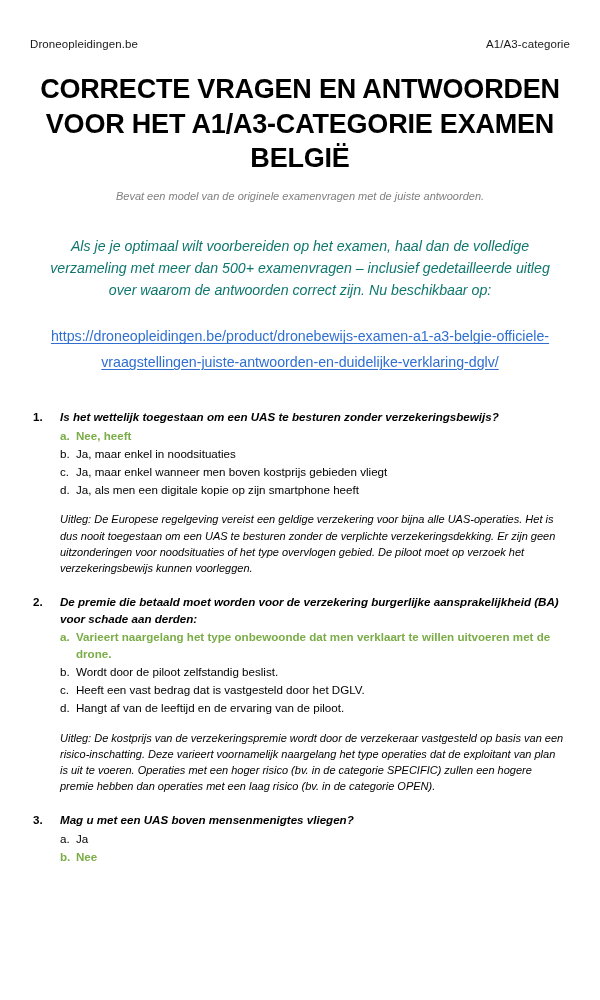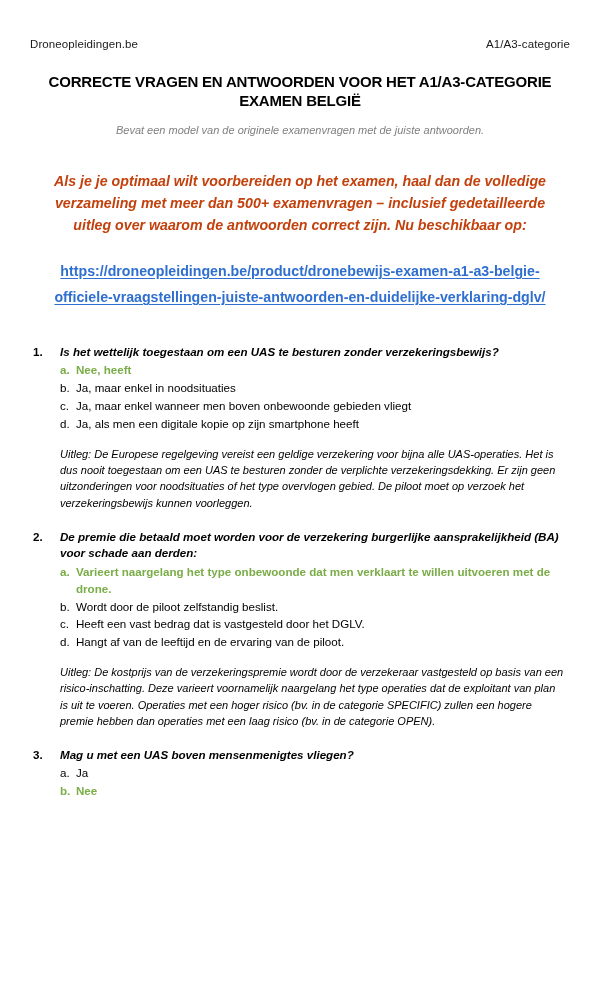--- a/index.html
+++ b/index.html
@@ -32,53 +32,53 @@
     font-size: 11.5px;
     color: #1a1a1a;
     letter-spacing: 0.1px;
   }
   .doc-header .right { text-align: right; }
 
   
   .doc-title {
     margin: 22px 0 0 0;
     text-align: center;
-    font-size: 15px;
+    font-size: 27px;
     font-weight: bold;
     line-height: 1.28;
     letter-spacing: -0.2px;
     color: #000;
   }
   .doc-subtitle {
     margin: 13px 0 0 0;
     text-align: center;
     font-size: 11px;
     font-style: italic;
     color: #7f7f7f;
     line-height: 1.35;
   }
 
   
   .promo {
     margin: 32px 18px 0 18px;
     text-align: center;
     font-size: 14.2px;
-    font-weight: bold;
+    font-weight: normal;
     font-style: italic;
     line-height: 1.55;
-    color: #c2410c;
+    color: #0f766e;
   }
   .promo-link-wrap {
     margin: 22px 18px 0 18px;
     text-align: center;
     line-height: 1.62;
   }
   .promo-link {
     font-size: 14.2px;
-    font-weight: bold;
+    font-weight: normal;
     color: #2f6fd0;
     text-decoration: underline;
     text-underline-offset: 2px;
     word-break: break-word;
     cursor: pointer;
   }
 
   
   .questions { margin-top: 34px; }
 
@@ -173,21 +173,21 @@
           <li class="ans correct">
             <span class="ans-letter">a.</span>
             <span class="ans-text">Nee, heeft</span>
           </li>
           <li class="ans">
             <span class="ans-letter">b.</span>
             <span class="ans-text">Ja, maar enkel in noodsituaties</span>
           </li>
           <li class="ans">
             <span class="ans-letter">c.</span>
-            <span class="ans-text">Ja, maar enkel wanneer men boven onbewoonde gebieden vliegt</span>
+            <span class="ans-text">Ja, maar enkel wanneer men boven kostprijs gebieden vliegt</span>
           </li>
           <li class="ans">
             <span class="ans-letter">d.</span>
             <span class="ans-text">Ja, als men een digitale kopie op zijn smartphone heeft</span>
           </li>
         </ul>
         <div class="explain">Uitleg: De Europese regelgeving vereist een geldige verzekering voor bijna alle UAS-operaties. Het is dus nooit toegestaan om een UAS te besturen zonder de verplichte verzekeringsdekking. Er zijn geen uitzonderingen voor noodsituaties of het type overvlogen gebied. De piloot moet op verzoek het verzekeringsbewijs kunnen voorleggen.</div>
         <div class="gap-after-explain"></div>
       </div>
       <div class="qblock">

